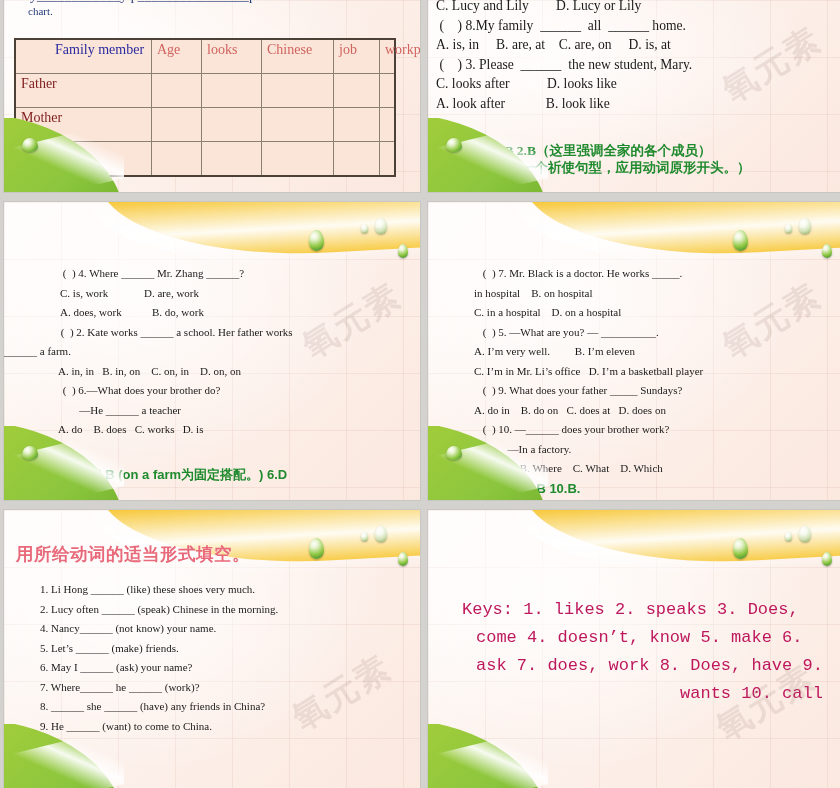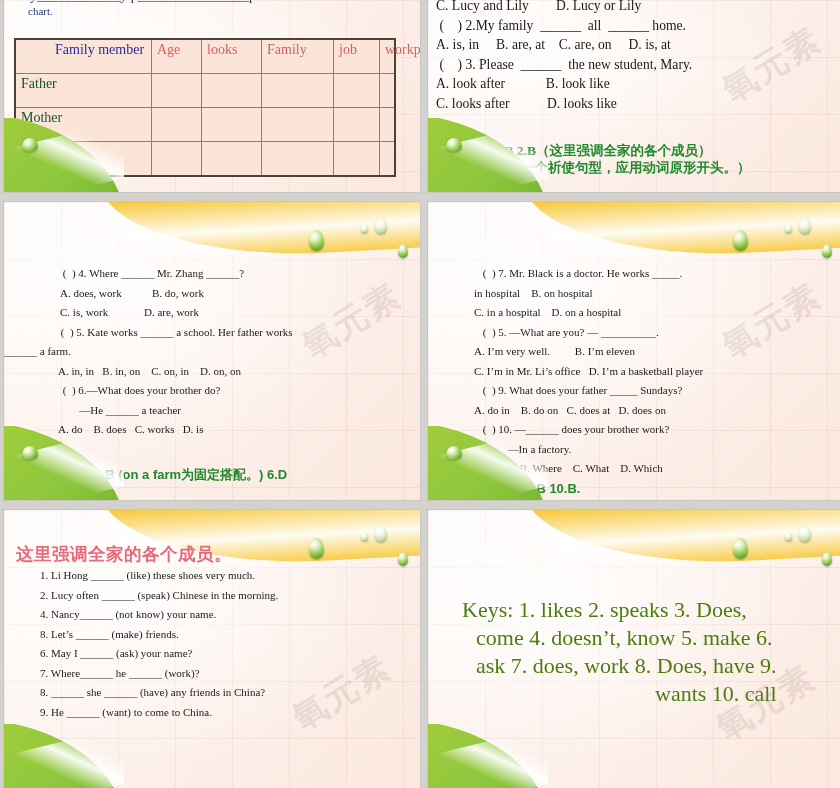--- a/index.html
+++ b/index.html
@@ -95,21 +95,21 @@
     table-layout:fixed;
   }
   table.fam td{
     border:1px solid #8a7f72;
     padding:2px 4px 3px 5px;
     height:28px;vertical-align:top;
     font-size:14px;line-height:1.15;
   }
   table.fam td.hdr-blue{color:#2a2a9e;font-weight:400;padding-left:39px;}
   table.fam td.hdr-red{color:#d0635e;}
-  table.fam td.lbl{color:#14532d;}
+  table.fam td.lbl{color:#7f1d1d;}
   table.fam td.dots{color:#6f6f9e;letter-spacing:2px;font-size:13px;}
   .c-member{width:92px;}
   .c-age{width:40px;}
   .c-looks{width:50px;}
   .c-cloths{width:62px;}
   .c-job{width:36px;}
 
   
   .qblock{position:absolute;color:#1a1a1a;}
   .qline{white-space:pre;font-size:11px;line-height:19.5px;}
@@ -120,22 +120,22 @@
   }
   .keys-green.serif{
     font-family:"Liberation Serif", serif;font-size:13.5px;line-height:17px;
   }
   .title-cn{
     font-family:"Liberation Sans", sans-serif;font-weight:bold;
     color:#e8697a;font-size:17.5px;letter-spacing:.5px;
     text-shadow:0 1px 0 rgba(255,255,255,0.6);
   }
   .keys-red{
-    color:#4d7c0f;font-family:Liberation Serif, serif;
-    font-size:22px;line-height:28px;
+    color:#be185d;font-family:Liberation Mono, monospace;
+    font-size:17px;line-height:28px;
   }
   .watermark{
     position:absolute;color:rgba(150,120,110,0.16);
     font-family:"Liberation Sans", sans-serif;font-size:34px;
     transform:rotate(-32deg);letter-spacing:2px;pointer-events:none;
     font-weight:bold;
   }
 </style>
 </head>
 <body>
@@ -148,21 +148,21 @@
     <div class="content">
       <div class="s1-cutline">y____________y p________________p</div>
       <div class="s1-chart">chart.</div>
 
       <table class="fam">
         <tbody>
             <tr>
           <td class="hdr-blue c-member">Family member</td>
           <td class="hdr-red c-age">Age</td>
           <td class="hdr-red c-looks">looks</td>
-          <td class="hdr-red c-cloths">Family</td>
+          <td class="hdr-red c-cloths">Chinese</td>
           <td class="hdr-red c-job">job</td>
           <td class="hdr-red">workplace</td>
         </tr>
         <tr>
           <td class="lbl">Father</td>
           <td></td>
           <td></td>
           <td></td>
           <td></td>
           <td></td>
@@ -193,25 +193,25 @@
       </div>
     </div>
   </div>
 
   <div class="slide s2">
     <div class="bg"></div>
     <div class="vig"></div>
     <div class="content">
       <div class="qblock" style="left:8px;top:-4px;">
         <div class="qline">C. Lucy and Lily        D. Lucy or Lily</div>
-        <div class="qline"> (    ) 2.My family  ______  all  ______ home.</div>
+        <div class="qline"> (    ) 8.My family  ______  all  ______ home.</div>
         <div class="qline">A. is, in     B. are, at    C. are, on     D. is, at</div>
         <div class="qline"> (    ) 3. Please  ______  the new student, Mary.</div>
+        <div class="qline">C. looks after           D. looks like</div>
         <div class="qline">A. look after            B. look like</div>
-        <div class="qline">C. looks after           D. looks like</div>
       </div>
       <div class="qblock" style="left:30px;top:142px;">
         <div class="keys-green serif">Keys: 1.B 2.B（这里强调全家的各个成员）</div>
         <div class="keys-green serif">3.A （这是一个祈使句型，应用动词原形开头。）</div>
       </div>
       <div class="deco-green">
         <div class="wedge"></div>
         <div class="sheen"></div>
         <div class="drop" style="left:18px;bottom:40px;width:16px;height:14px;"></div>
       </div>
@@ -227,23 +227,23 @@
         <div class="band"></div>
         <div class="white"></div>
         <div class="drop" style="right:96px;top:28px;width:15px;height:21px;"></div>
         <div class="drop pale" style="right:33px;top:16px;width:12px;height:16px;"></div>
         <div class="drop pale" style="right:52px;top:22px;width:7px;height:9px;"></div>
         <div class="drop" style="right:12px;top:42px;width:10px;height:14px;"></div>
       </div>
 
       <div class="qblock" style="left:56px;top:62px;">
         <div class="qline"> (  ) 4. Where ______ Mr. Zhang ______?</div>
+        <div class="qline">C. is, work             D. are, work</div>
         <div class="qline">A. does, work           B. do, work</div>
-        <div class="qline">C. is, work             D. are, work</div>
-        <div class="qline" style="margin-left:-2px;"> (  ) 5. Kate works ______ a school. Her father works</div>
+        <div class="qline" style="margin-left:-2px;"> (  ) 2. Kate works ______ a school. Her father works</div>
         <div class="qline" style="margin-left:-56px;">______ a farm.</div>
         <div class="qline" style="margin-left:-2px;">A. in, in   B. in, on    C. on, in    D. on, on</div>
         <div class="qline"> (  ) 6.—What does your brother do?</div>
         <div class="qline">       —He ______ a teacher</div>
         <div class="qline" style="margin-left:-2px;">A. do    B. does   C. works   D. is</div>
       </div>
 
       <div class="qblock" style="left:28px;top:264px;">
         <div class="keys-green">Keys: 4.A 5.B (on a farm为固定搭配。) 6.D</div>
       </div>
@@ -305,27 +305,27 @@
     <div class="content">
       <div class="deco-yellow">
         <div class="band"></div>
         <div class="white"></div>
         <div class="drop" style="right:96px;top:28px;width:15px;height:21px;"></div>
         <div class="drop pale" style="right:33px;top:16px;width:12px;height:16px;"></div>
         <div class="drop pale" style="right:52px;top:22px;width:7px;height:9px;"></div>
         <div class="drop" style="right:12px;top:42px;width:10px;height:14px;"></div>
       </div>
 
-      <div class="title-cn" style="position:absolute;left:12px;top:32px;">这里强调全家的各个成员。</div>
-
-      <div class="qblock" style="left:36px;top:56px;">
+      <div class="title-cn" style="position:absolute;left:12px;top:32px;">用所给动词的适当形式填空。</div>
+
+      <div class="qblock" style="left:36px;top:70px;">
         <div class="qline">1. Li Hong ______ (like) these shoes very much.</div>
         <div class="qline">2. Lucy often ______ (speak) Chinese in the morning.</div>
         <div class="qline">4. Nancy______ (not know) your name.</div>
-        <div class="qline">8. Let’s ______ (make) friends.</div>
+        <div class="qline">5. Let’s ______ (make) friends.</div>
         <div class="qline">6. May I ______ (ask) your name?</div>
         <div class="qline">7. Where______ he ______ (work)?</div>
         <div class="qline">8. ______ she ______ (have) any friends in China?</div>
         <div class="qline">9. He ______ (want) to come to China.</div>
       </div>
 
       <div class="deco-green">
         <div class="wedge"></div>
         <div class="sheen"></div>
       </div>

